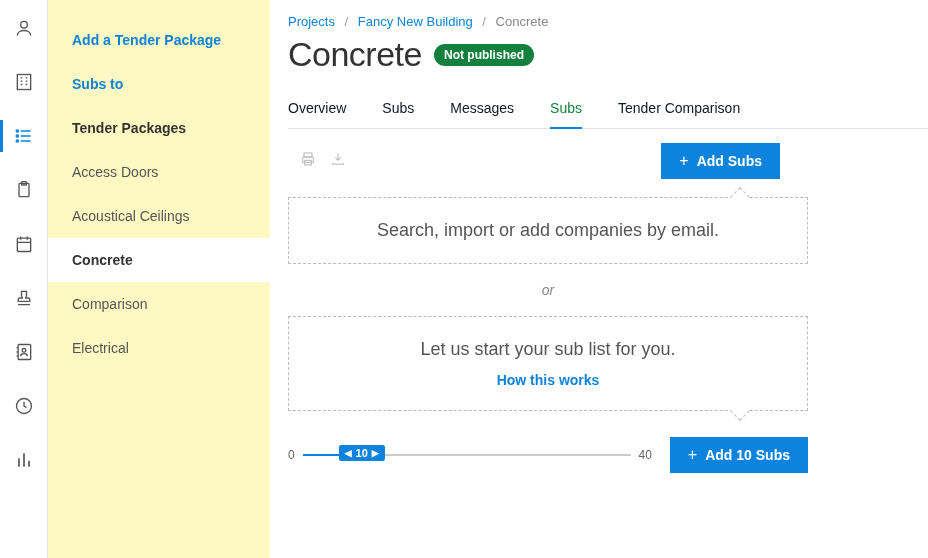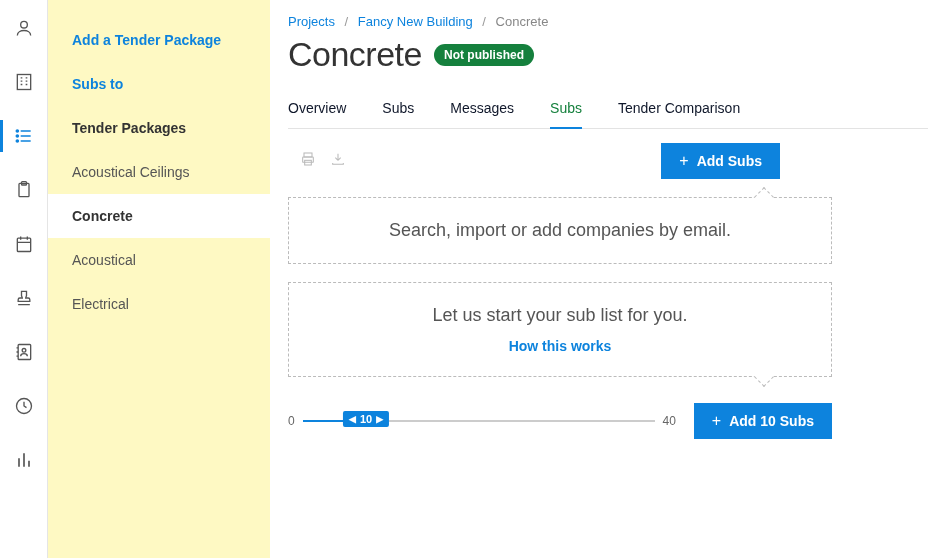--- a/index.html
+++ b/index.html
@@ -33,21 +33,21 @@
   .tab { font-size: 14px; color: #0f172a; padding: 0 0 12px 0; cursor: pointer; position: relative; }
   .tab.active { color: #15803d; font-weight: 400; }
   .tab.active::after { content: ""; position: absolute; left: 0; right: 0; bottom: -1px; height: 2px; background: #0d83dd; }
 
   .toolbar-row { display: flex; align-items: center; justify-content: space-between; margin-top: 14px; padding-right: 148px; }
   .toolbar-icons { display: flex; gap: 14px; color: #bbb; margin-left: 12px; }
   .toolbar-icons svg { width: 16px; height: 16px; }
   .btn { background: #0d83dd; color: #fff; border: none; font-size: 14px; font-weight: 600; padding: 10px 18px; display: inline-flex; align-items: center; gap: 8px; cursor: pointer; }
   .btn .plus { font-size: 16px; line-height: 1; font-weight: 400; }
 
-  .content { padding-right: 96px; }
+  .content { padding-right: 120px; }
   .dashed-box { border: 1px dashed #bbb; text-align: center; padding: 22px 20px; margin-top: 18px; font-size: 18px; color: #555; position: relative; }
   .or { text-align: center; font-style: italic; color: #888; font-size: 14px; margin: 18px 0; }
   .dashed-box .subtitle { color: #0d83dd; font-size: 14px; font-weight: 600; margin-top: 12px; cursor: pointer; }
   .notch-up { position: absolute; top: -8px; right: 60px; width: 14px; height: 14px; background: #fff; border-left: 1px dashed #bbb; border-top: 1px dashed #bbb; transform: rotate(45deg); }
   .notch-down { position: absolute; bottom: -8px; right: 60px; width: 14px; height: 14px; background: #fff; border-right: 1px dashed #bbb; border-bottom: 1px dashed #bbb; transform: rotate(45deg); }
 
   .slider-row { display: flex; align-items: center; gap: 18px; margin-top: 26px; }
   .slider-wrap { flex: 1; display: flex; align-items: center; gap: 8px; font-size: 12px; color: #666; }
   .slider-track { flex: 1; height: 2px; background: #ccc; position: relative; }
   .slider-fill { position: absolute; left: 0; height: 2px; background: #0d83dd; width: 18%; }
@@ -116,23 +116,24 @@
       <svg viewBox="0 0 24 24" fill="none" stroke="currentColor" stroke-width="2">
           <path d="M6 20V10M12 20V4M18 20v-7"></path>
         </svg>
     </div>
   </div>
 
   <div class="sidebar">
     <div class="side-link">Add a Tender Package</div>
     <div class="side-link">Subs to</div>
     <div class="side-heading">Tender Packages</div>
+    <div class="side-item">Access Doors</div>
     <div class="side-item">Acoustical Ceilings</div>
     <div class="side-item active">Concrete</div>
-    <div class="side-item">Acoustical</div>
+    <div class="side-item">Comparison</div>
     <div class="side-item">Electrical</div>
   </div>
 
   <div class="main">
     <div class="breadcrumb">
       <a>Projects</a>
       <span class="sep">/</span>
       <a>Fancy New Building</a>
       <span class="sep">/</span>
       <span>Concrete</span>
@@ -172,20 +173,21 @@
         <span>Add Subs</span>
       </button>
     </div>
 
     <div class="content">
       <div class="dashed-box">
         <div class="notch-up"></div>
         <span>Search, import or add companies by email.</span>
       </div>
 
+      <div class="or">or</div>
 
       <div class="dashed-box">
         <div>Let us start your sub list for you.</div>
         <div class="subtitle">How this works</div>
         <div class="notch-down"></div>
       </div>
 
       <div class="slider-row">
         <div class="slider-wrap">
           <span>0</span>

